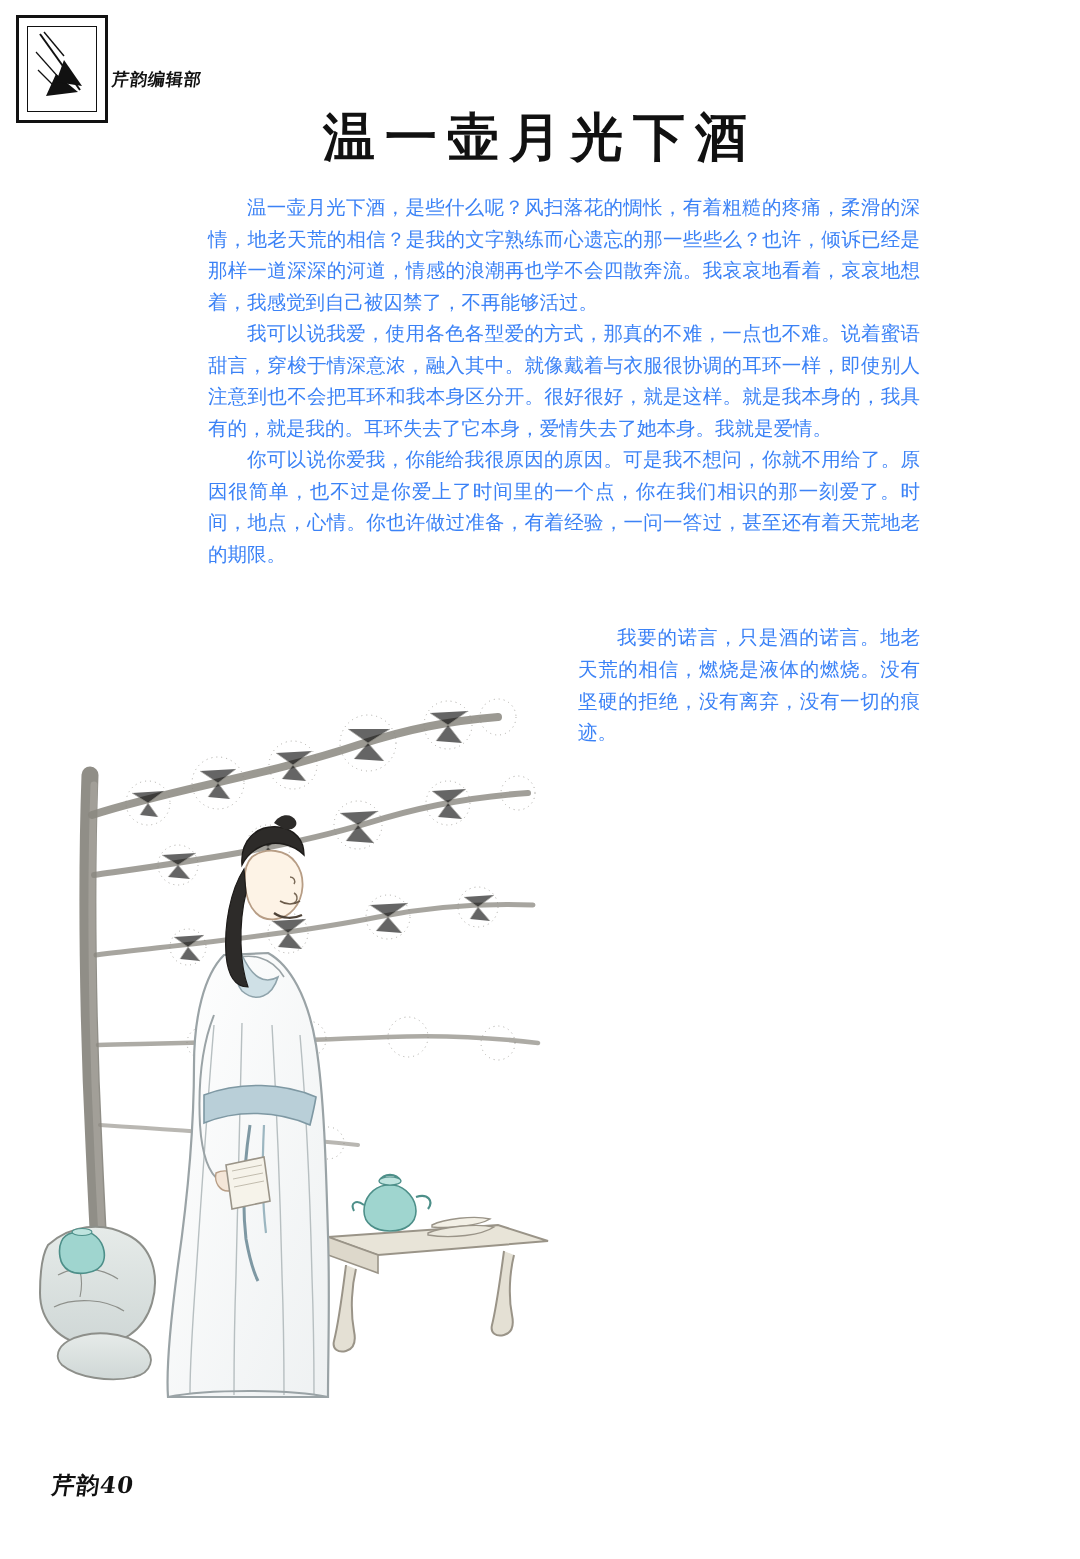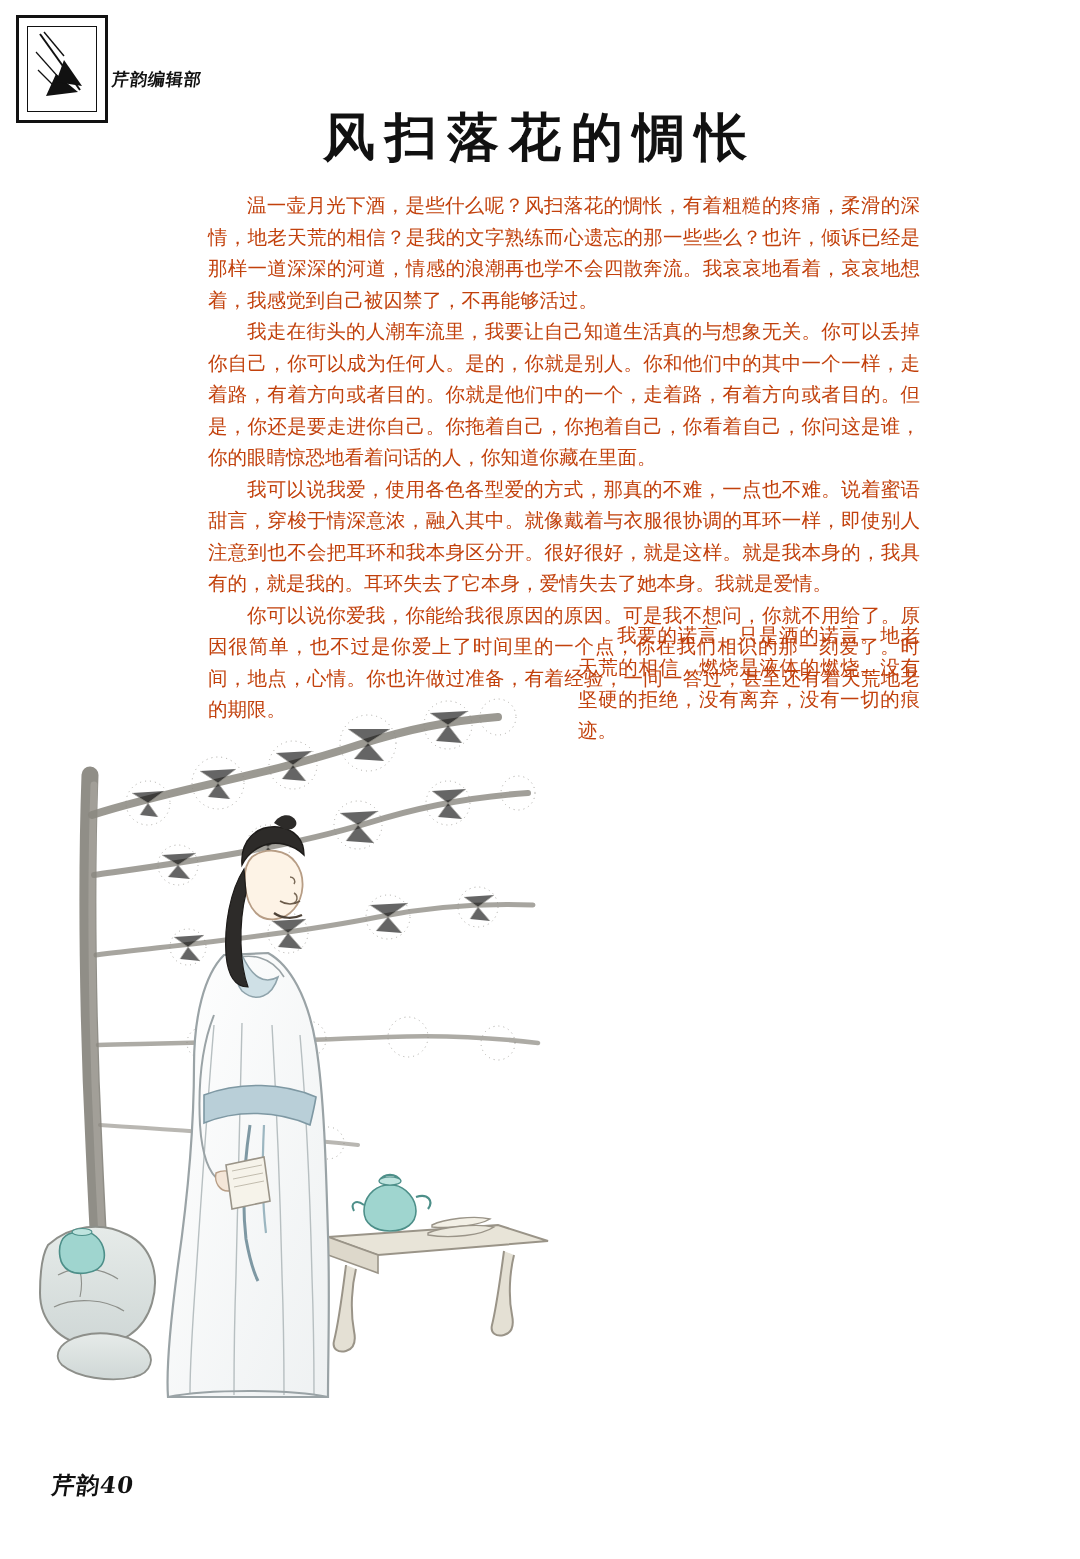--- a/index.html
+++ b/index.html
@@ -89,22 +89,21 @@
     left: 578px;
     width: 342px;
   }
   p.para {
     margin: 0 0 0 0;
     text-indent: 2em;
     font-size: 19.5px;
     line-height: 31.5px;
     text-align: justify;
     text-justify: inter-ideograph;
-    color: #c2410c;
-    font-family: Liberation Mono, monospace;
+    color: #3b82f6;
   }
   .col-right p.para {
     font-size: 19.5px;
     line-height: 31.8px;
   }
   .col-right p.para.first {
     text-indent: 0;
   }
 
   
@@ -143,25 +142,24 @@
         <path d="M2 22 L34 58" stroke-width="1.2"></path>
         <path d="M4 40 L26 62" stroke-width="1.2"></path>
       </g>
       <polygon points="22,44 44,62 12,66" fill="#111"></polygon>
       <polygon points="30,30 48,56 22,52" fill="#111"></polygon>
     </svg>
   </div>
   <div class="mast-label">芹韵编辑部</div>
 </div>
 
-<div class="article-title">风扫落花的惆怅</div>
+<div class="article-title">温一壶月光下酒</div>
 
 <div class="col-top">
   <p class="para">温一壶月光下酒，是些什么呢？风扫落花的惆怅，有着粗糙的疼痛，柔滑的深情，地老天荒的相信？是我的文字熟练而心遗忘的那一些些么？也许，倾诉已经是那样一道深深的河道，情感的浪潮再也学不会四散奔流。我哀哀地看着，哀哀地想着，我感觉到自己被囚禁了，不再能够活过。</p>
-  <p class="para">我走在街头的人潮车流里，我要让自己知道生活真的与想象无关。你可以丢掉你自己，你可以成为任何人。是的，你就是别人。你和他们中的其中一个一样，走着路，有着方向或者目的。你就是他们中的一个，走着路，有着方向或者目的。但是，你还是要走进你自己。你拖着自己，你抱着自己，你看着自己，你问这是谁，你的眼睛惊恐地看着问话的人，你知道你藏在里面。</p>
   <p class="para">我可以说我爱，使用各色各型爱的方式，那真的不难，一点也不难。说着蜜语甜言，穿梭于情深意浓，融入其中。就像戴着与衣服很协调的耳环一样，即使别人注意到也不会把耳环和我本身区分开。很好很好，就是这样。就是我本身的，我具有的，就是我的。耳环失去了它本身，爱情失去了她本身。我就是爱情。</p>
   <p class="para">你可以说你爱我，你能给我很原因的原因。可是我不想问，你就不用给了。原因很简单，也不过是你爱上了时间里的一个点，你在我们相识的那一刻爱了。时间，地点，心情。你也许做过准备，有着经验，一问一答过，甚至还有着天荒地老的期限。</p>
 </div>
 
 <div class="col-right">
   <p class="para">我要的诺言，只是酒的诺言。地老天荒的相信，燃烧是液体的燃烧。没有坚硬的拒绝，没有离弃，没有一切的痕迹。</p>
 </div>
 
 <div class="illustration">
   <svg width="540" height="790" viewBox="0 0 540 790">

